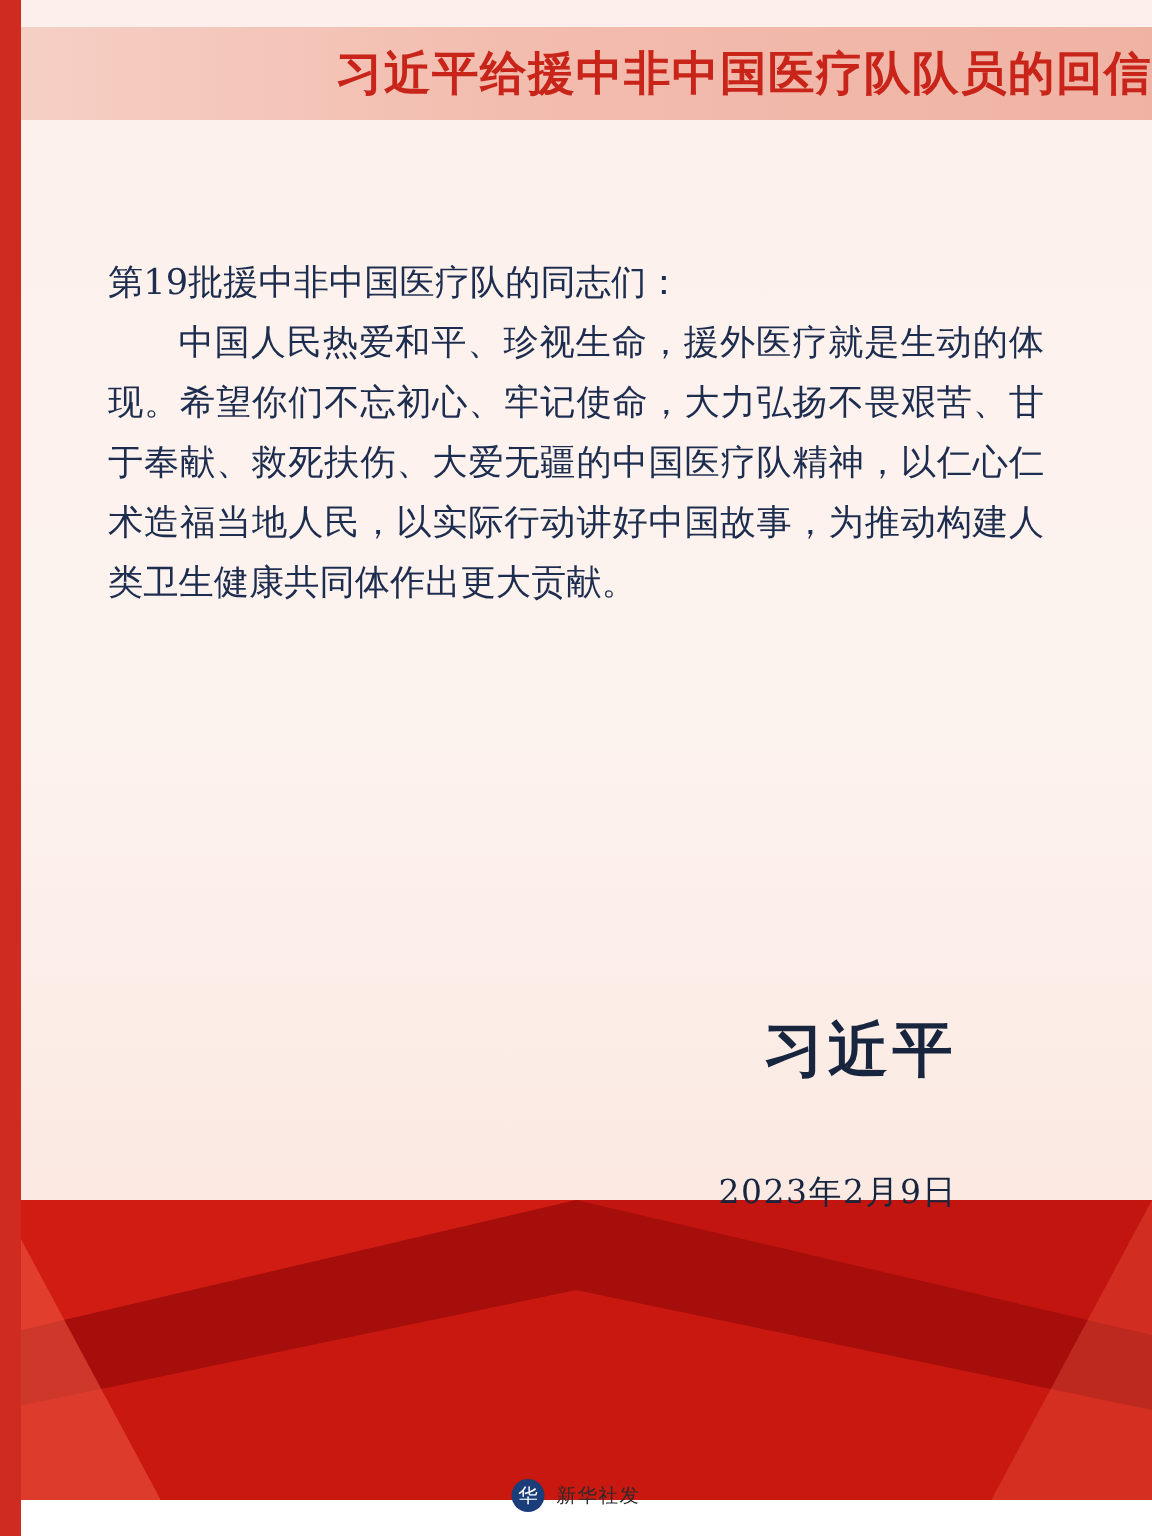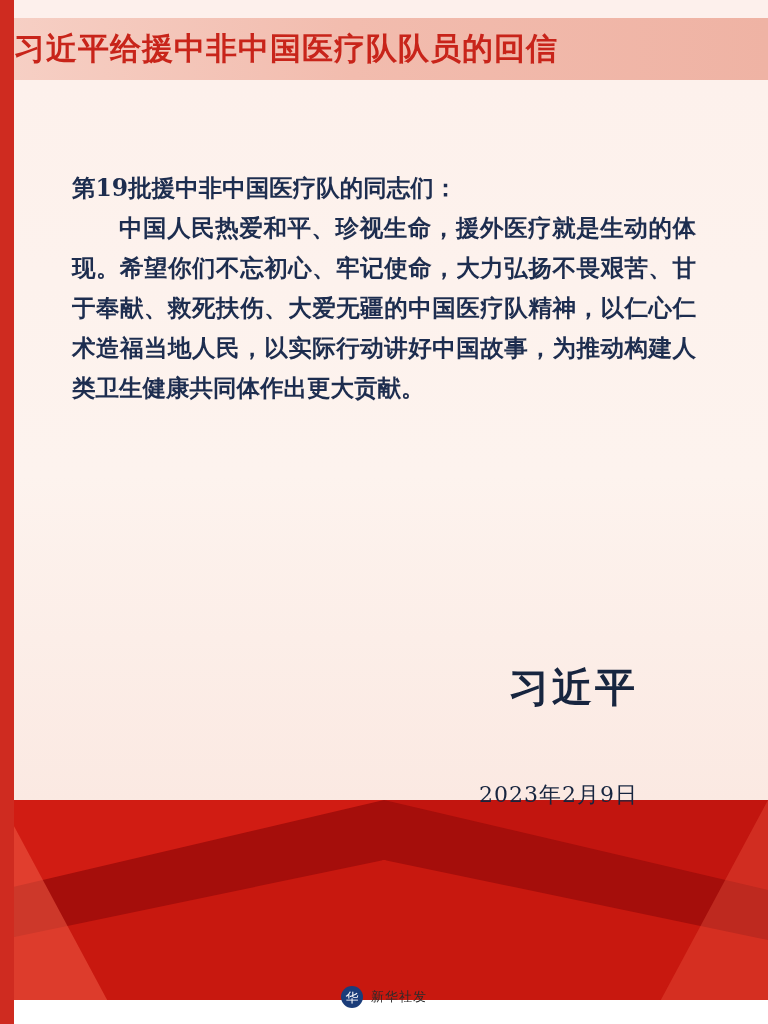--- a/index.html
+++ b/index.html
@@ -35,21 +35,21 @@
   
   .title-band {
     position: absolute;
     left: 14px;
     top: 18px;
     width: 754px;
     height: 62px;
     background: linear-gradient(90deg, #f6cfc4 0%, #f2bcae 45%, #efb3a4 100%);
     display: flex;
     align-items: center;
-    justify-content: flex-start;
+    justify-content: flex-end;
   }
   .title-band .title-text {
     font-family: "DejaVu Sans", "Liberation Sans", sans-serif;
     font-weight: bold;
     font-size: 31px;
     letter-spacing: 1px;
     color: #c8241a;
     white-space: nowrap;
   }
 
@@ -68,30 +68,29 @@
     left: 58px;
     top: 88px;
     width: 624px;
     color: #1d2d4f;
     font-size: 23.5px;
     line-height: 40px;
     text-align: justify;
   }
   .letter p {
     margin: 0 0 0 0;
-    font-weight: bold;
   }
   .letter p.indent {
     text-indent: 2em;
   }
 
   .signature {
     position: absolute;
     right: 130px;
-    top: 580px;
+    top: 592px;
     font-family: "DejaVu Serif", "Liberation Serif", serif;
     font-size: 40px;
     font-weight: bold;
     color: #17253f;
     letter-spacing: 3px;
   }
   .sign-date {
     position: absolute;
     right: 130px;
     top: 652px;

